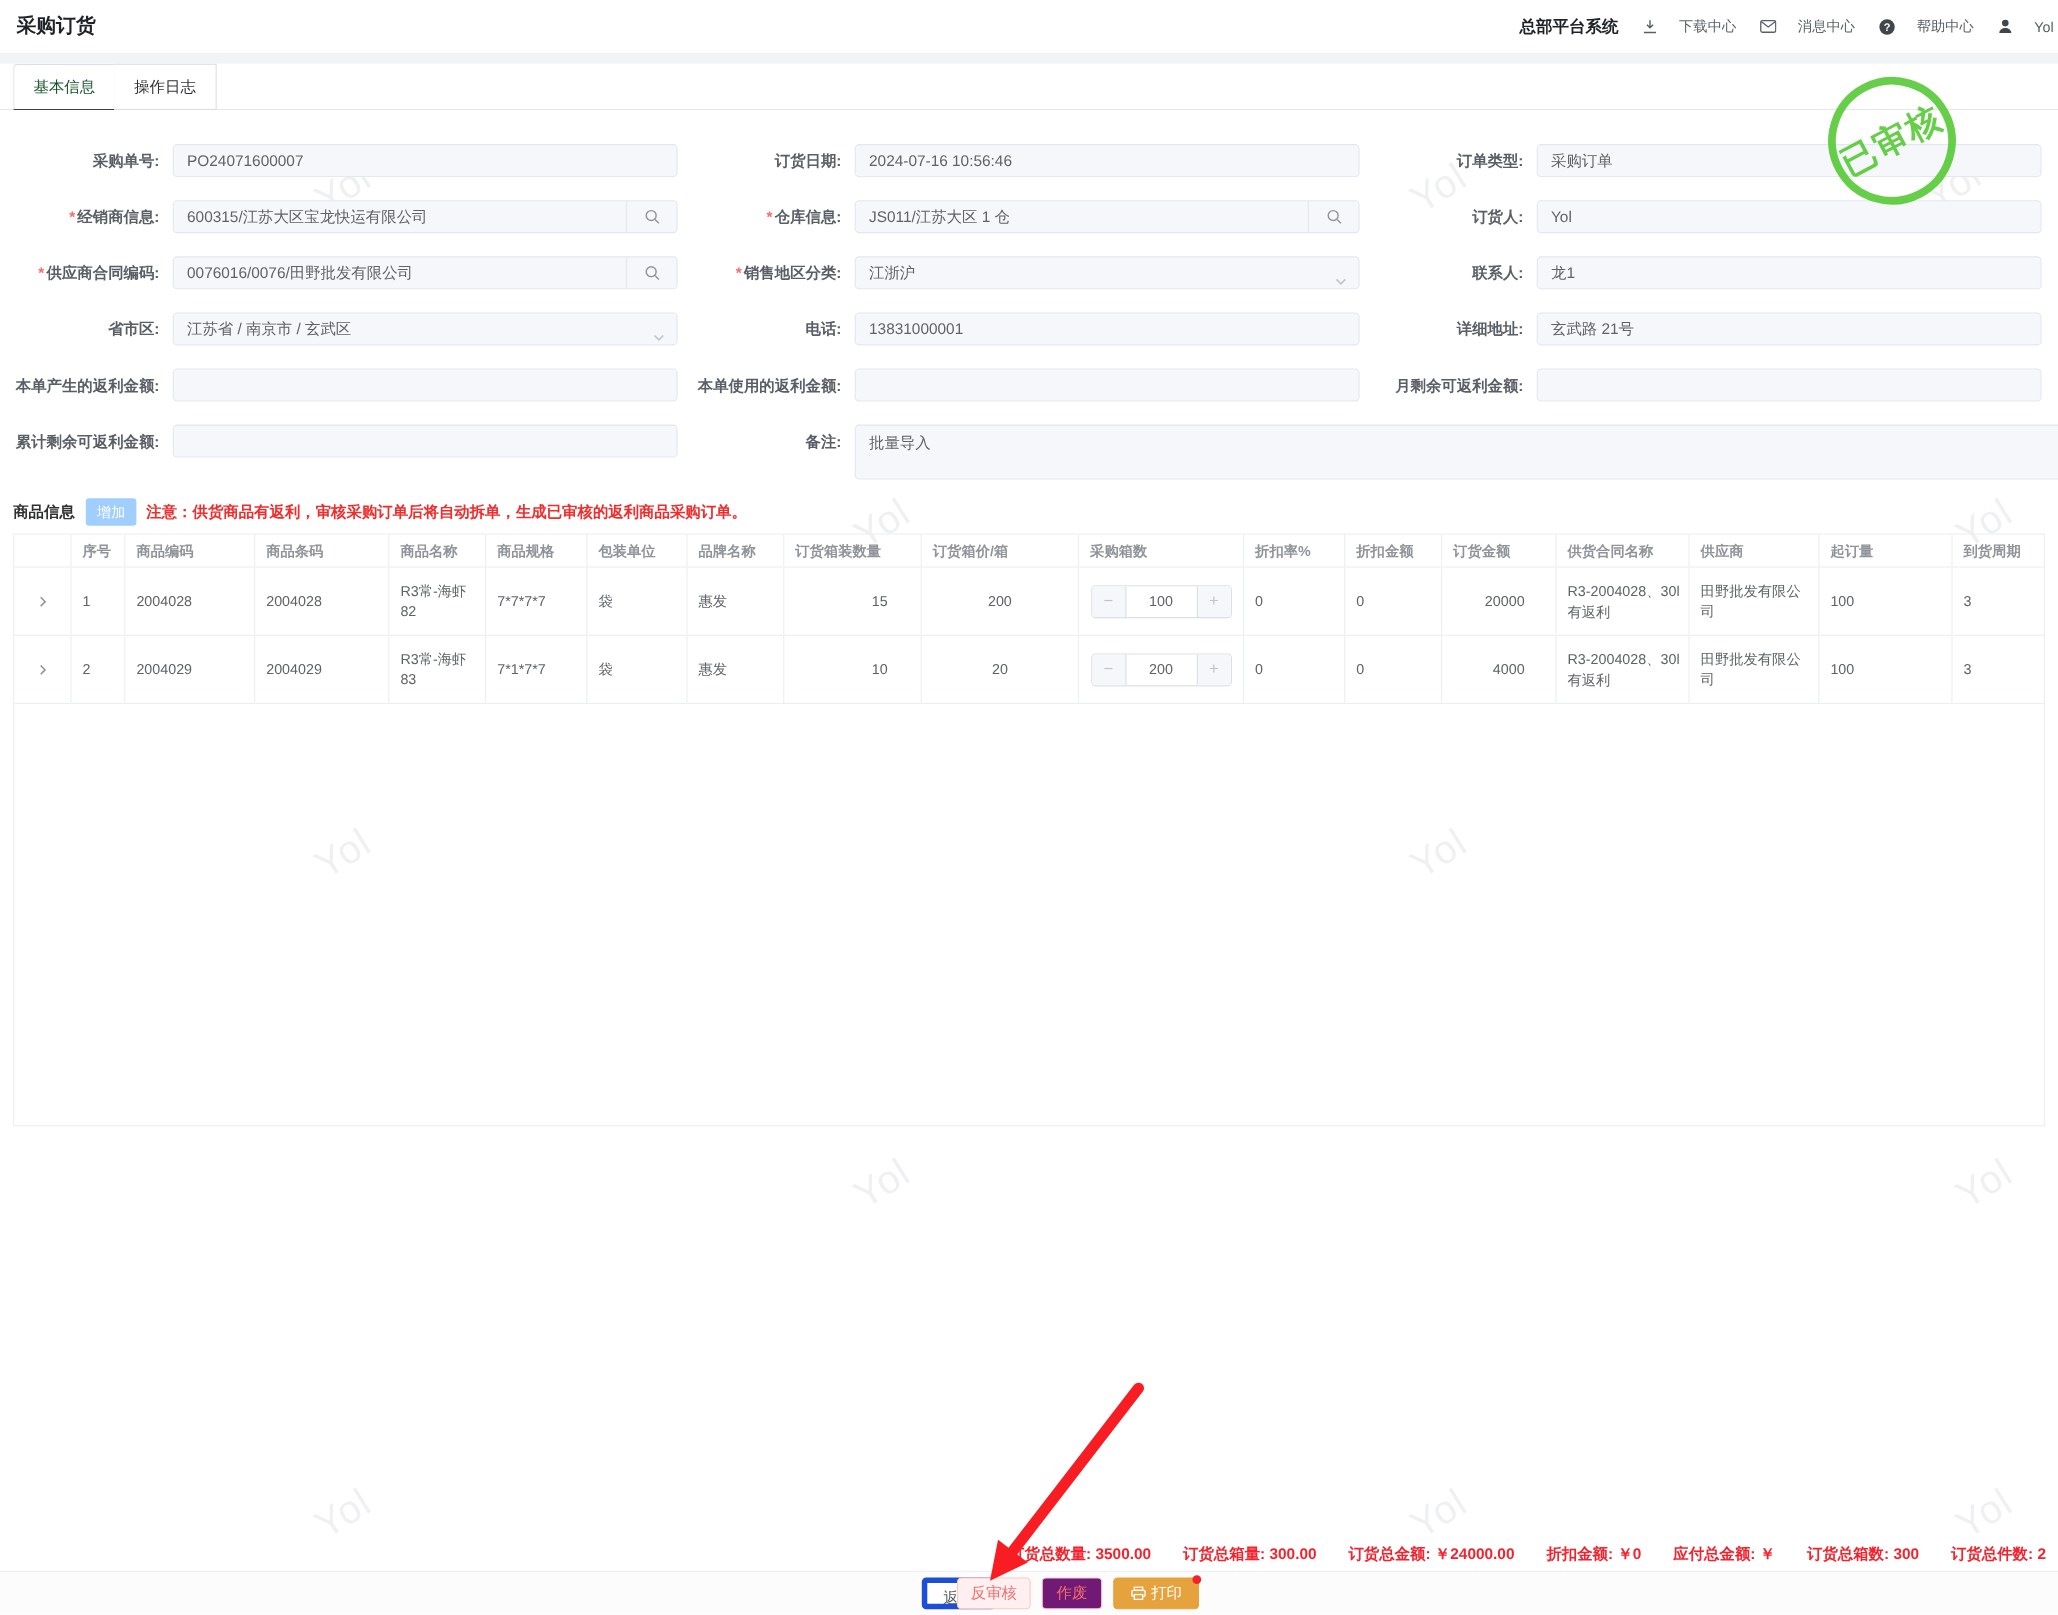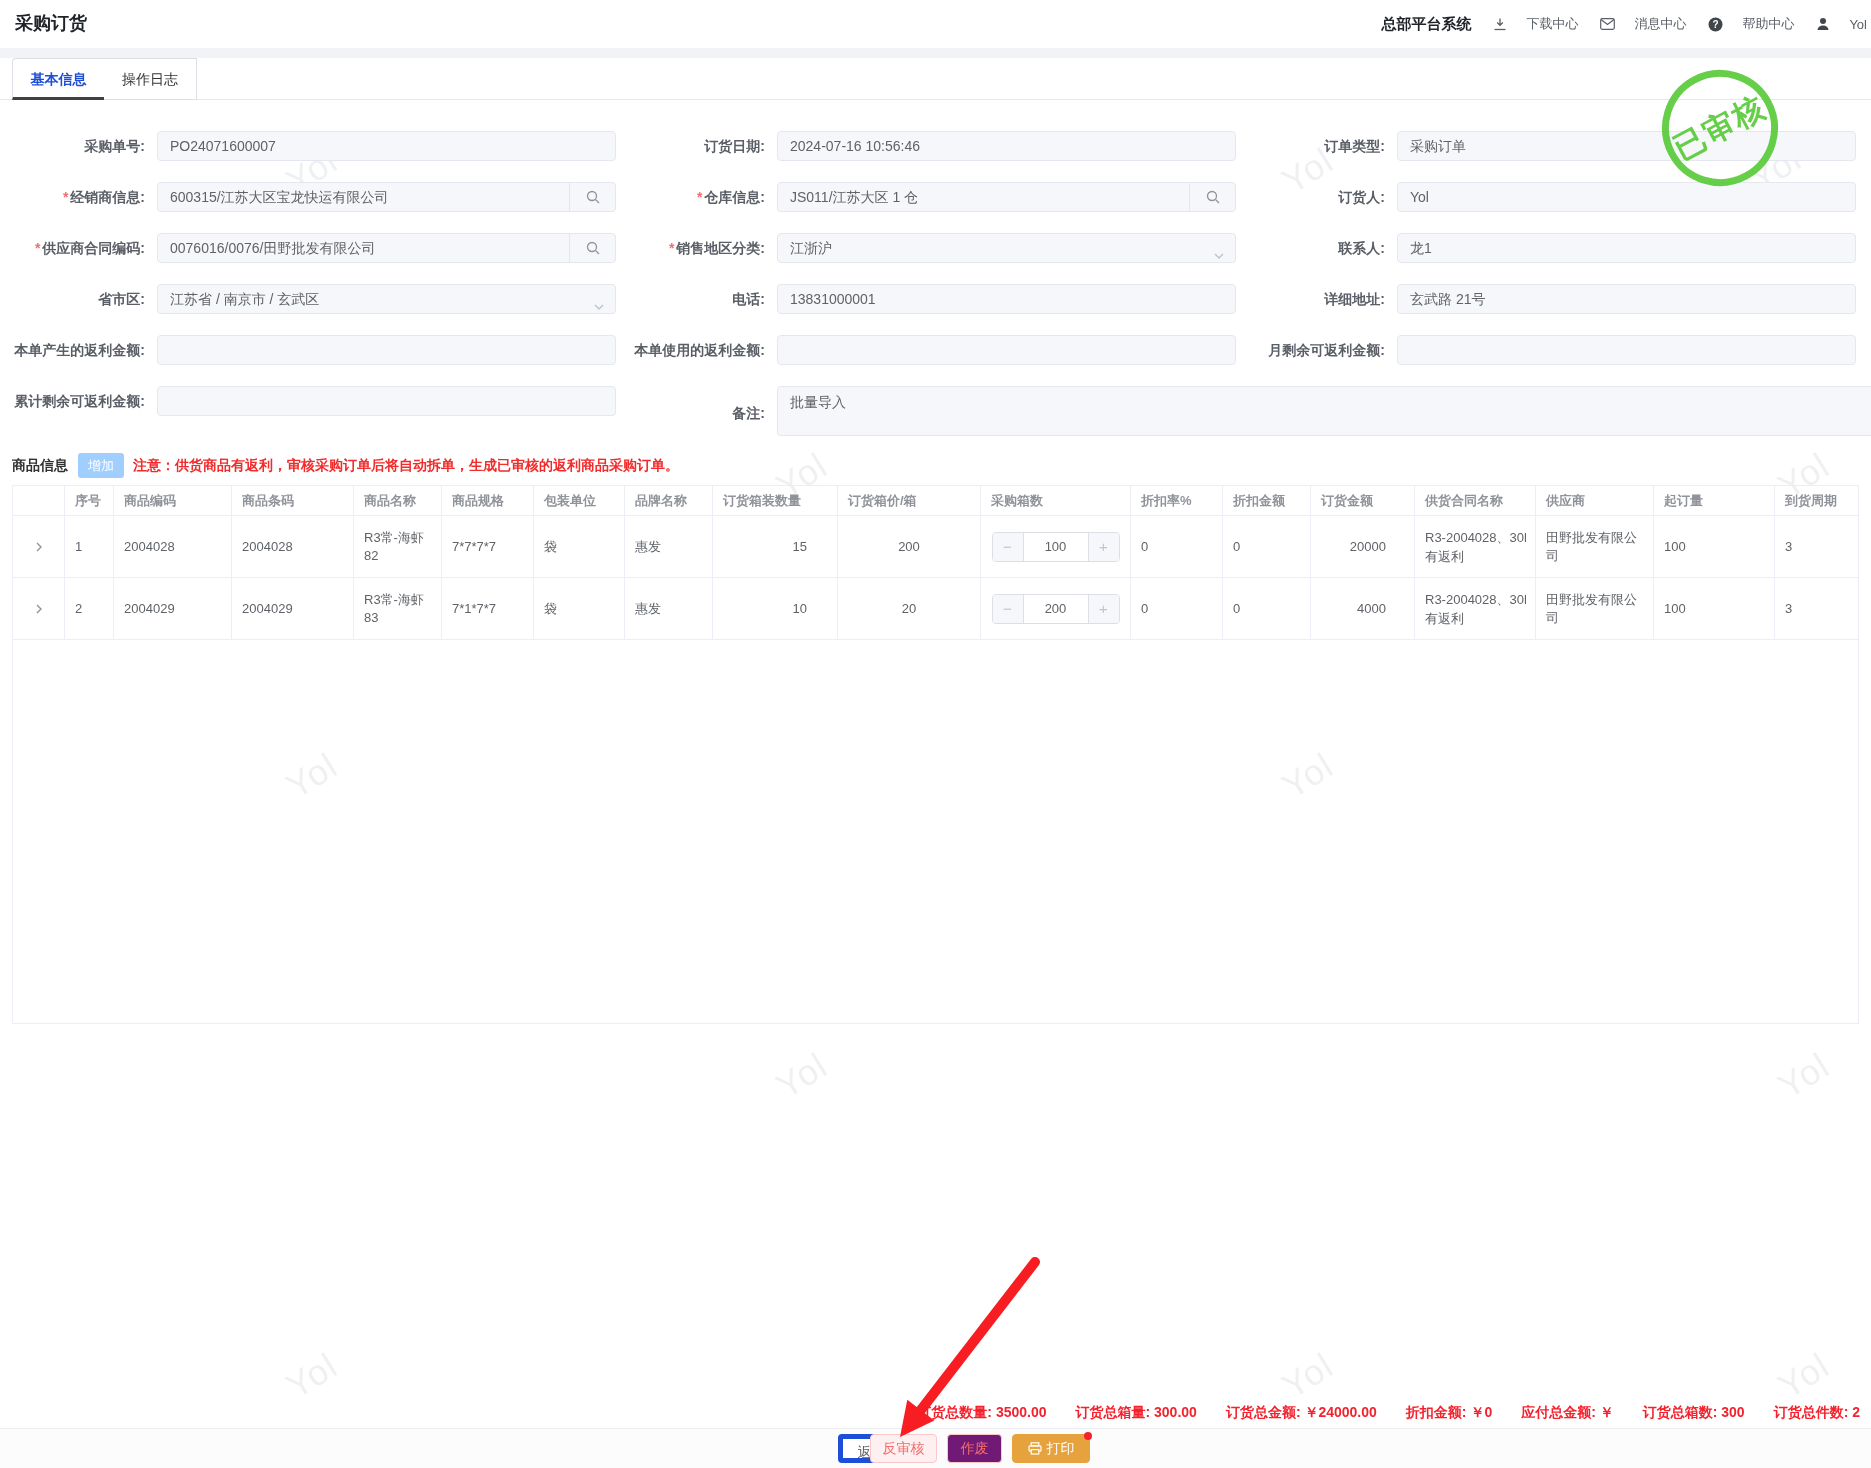--- a/index.html
+++ b/index.html
@@ -9,21 +9,21 @@
   #page-header{position:absolute;left:0;top:0;width:1871px;height:48px;background:#fff;z-index:3;}
   #page-title{position:absolute;left:15px;top:11px;font-size:18px;font-weight:700;color:#1f2329;}
   #top-nav{position:absolute;right:4px;top:0;height:48px;display:flex;align-items:center;gap:22px;}
   #system-name{font-size:15px;font-weight:700;color:#1f2329;}
   .nav-item{font-size:13px;color:#595f66;display:flex;align-items:center;gap:19px;cursor:pointer;white-space:nowrap;}
   #gray-strip{position:absolute;left:0;top:48px;width:1871px;height:10px;background:#f1f3f6;}
   
   #tabbar{position:absolute;left:0;top:58px;width:1871px;height:42px;background:#fff;border-bottom:1px solid #e4e7ed;box-sizing:border-box;z-index:2;}
   .tab{position:absolute;top:0;height:42px;width:93px;line-height:40px;text-align:center;font-size:14px;
        border:1px solid #dcdfe6;box-sizing:border-box;background:#fff;cursor:pointer;color:#303133;}
-  .tab.active{color:#1d4ed8;font-weight:700;border-bottom:3px solid #404040;border-top-left-radius:4px;}
+  .tab.active{color:#14532d;font-weight:400;border-bottom:1px solid #404040;border-top-left-radius:4px;}
   
   .wm{position:absolute;font-size:36px;color:rgba(30,40,60,0.07);transform:rotate(-32deg);z-index:0;letter-spacing:1px;}
   
   .fld-label{position:absolute;height:30px;line-height:30px;text-align:right;font-size:14px;font-weight:700;color:#5a5e66;z-index:1;white-space:nowrap;}
   .req{color:#f56c6c;font-weight:700;margin-right:2px;}
   .fld-input{position:absolute;height:30px;background:#f5f7fa;border:1px solid #e4e7ed;border-radius:4px;
              box-sizing:border-box;font-size:14px;line-height:28px;color:#606266;padding:0 12px;
              white-space:nowrap;overflow:hidden;z-index:1;}
   .fld-textarea{height:50px;line-height:20px;padding-top:5px;}
   .fld-suffix{position:absolute;right:0;top:0;bottom:0;width:45px;border-left:1px solid #e4e7ed;
@@ -174,21 +174,21 @@
     <div class="fld-label" style="left: 1065px; top: 284px; width: 320px;"><span>详细地址:</span></div>
     <div class="fld-input" style="left: 1397px; top: 284px; width: 459px;"><span>玄武路 21号</span></div>
     <div class="fld-label" style="left: -175px; top: 335px; width: 320px;"><span>本单产生的返利金额:</span></div>
     <div class="fld-input" style="left: 157px; top: 335px; width: 459px;"><span></span></div>
     <div class="fld-label" style="left: 445px; top: 335px; width: 320px;"><span>本单使用的返利金额:</span></div>
     <div class="fld-input" style="left: 777px; top: 335px; width: 459px;"><span></span></div>
     <div class="fld-label" style="left: 1065px; top: 335px; width: 320px;"><span>月剩余可返利金额:</span></div>
     <div class="fld-input" style="left: 1397px; top: 335px; width: 459px;"><span></span></div>
     <div class="fld-label" style="left: -175px; top: 386px; width: 320px;"><span>累计剩余可返利金额:</span></div>
     <div class="fld-input" style="left: 157px; top: 386px; width: 459px;"><span></span></div>
-    <div class="fld-label" style="left: 445px; top: 386px; width: 320px; margin-top: 12px;"><span>备注:</span></div>
+    <div class="fld-label" style="left: 445px; top: 386px; width: 320px;"><span>备注:</span></div>
     <div class="fld-input fld-textarea" style="left: 777px; top: 386px; width: 1303px;"><span>批量导入</span><span class="fld-grip"><svg width="10" height="10" viewBox="0 0 10 10">
           <path d="M9 3 L3 9 M9 6.5 L6.5 9" stroke="#b3b9c2" stroke-width="1" fill="none"></path>
         </svg></span></div>
   </div>
 
 <div id="stamp">
   <span>已审核</span>
 </div>
 
 <div id="sec-title">商品信息</div>

